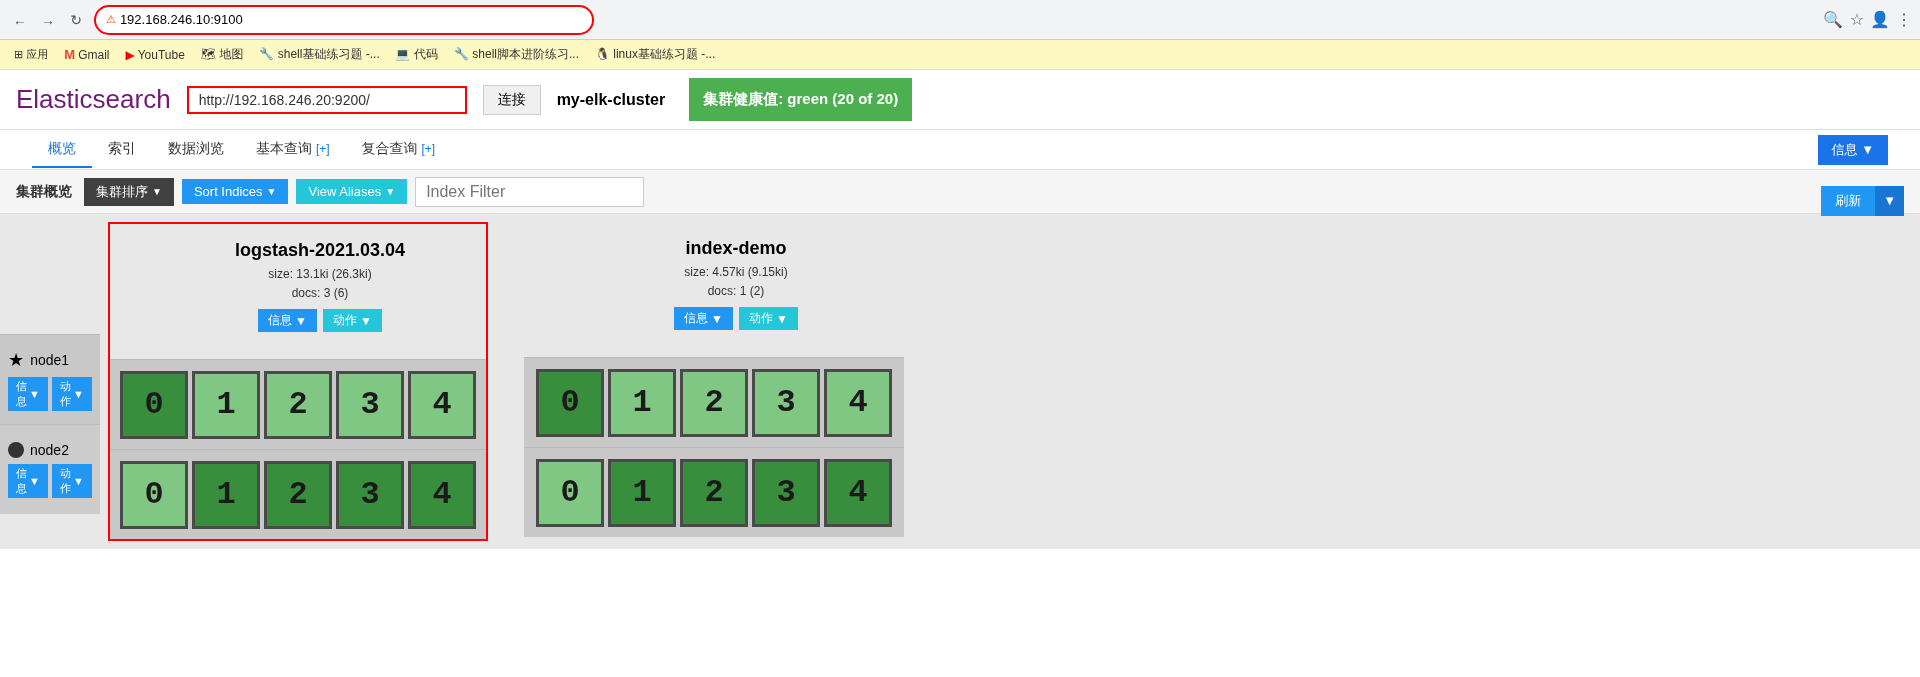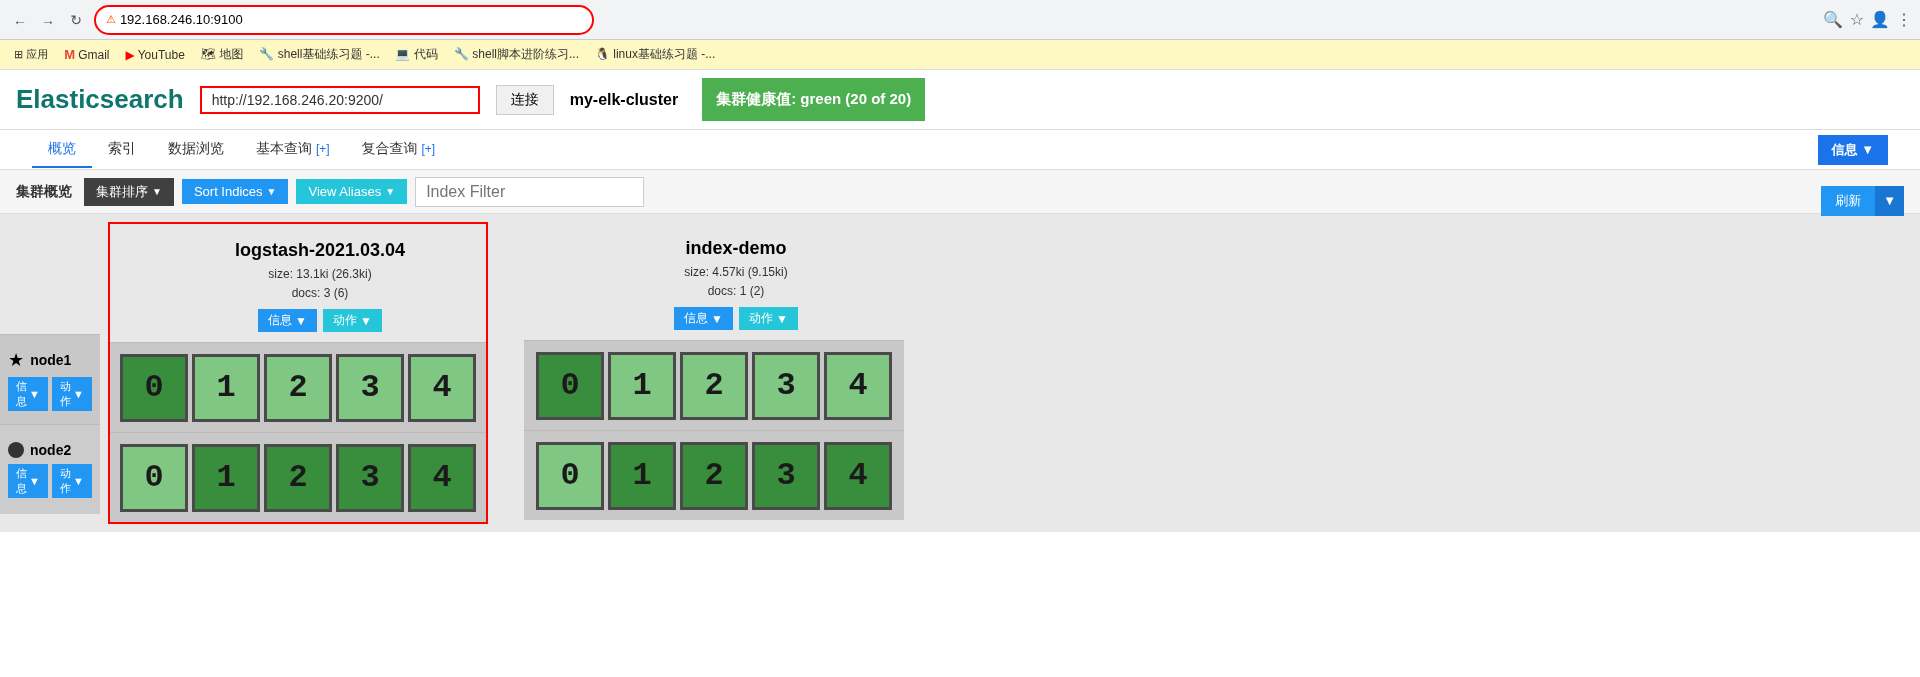--- a/index.html
+++ b/index.html
@@ -19,32 +19,32 @@
     
     .bookmarks-bar { display: flex; align-items: center; padding: 3px 8px; background: #fef9c3; border-bottom: 1px solid #ddd; gap: 4px; height: 30px; overflow: hidden; }
     .bookmark-item { display: flex; align-items: center; gap: 3px; padding: 2px 6px; border-radius: 4px; cursor: pointer; white-space: nowrap; font-size: 12px; color: #333; }
     .apps-btn { font-size: 11px; }
 
     
     .app-container { background: #fff; width: 1920px; min-height: 637px; }
 
     
     .app-header { display: flex; align-items: center; padding: 8px 16px; gap: 16px; border-bottom: 1px solid #ddd; background: #fff; height: 60px; }
-    .app-title { font-size: 26px; font-weight: bold; color: #0f766e; }
+    .app-title { font-size: 26px; font-weight: normal; color: #701a75; }
     .connection-field { border: 2px solid #ff0000; padding: 4px 10px; font-size: 14px; color: #333; background: #fff; min-width: 280px; }
     .connect-btn { background: #f0f0f0; border: 1px solid #ccc; padding: 5px 14px; cursor: pointer; font-size: 14px; }
     .cluster-name { font-size: 16px; font-weight: bold; color: #000; }
     .health-badge { background: #4caf50; color: #fff; padding: 12px 14px; font-size: 15px; font-weight: bold; margin-left: 8px; }
 
     
     .nav-tabs { display: flex; align-items: center; padding: 0 32px; background: #fff; border-bottom: 1px solid #ddd; height: 40px; }
     .nav-tab { padding: 8px 16px; cursor: pointer; font-size: 14px; color: #333; border-bottom: 2px solid transparent; }
     .nav-tab.active { border-bottom: 2px solid #1a73e8; color: #1a73e8; }
     .nav-tab-plus { color: #1a73e8; font-size: 12px; }
-    .info-btn { margin-left: auto; background: #1a73e8; color: #fff; border: none; padding: 6px 14px; cursor: pointer; font-size: 13px; display: flex; align-items: center; gap: 4px; font-weight: bold; }
+    .info-btn { margin-left: auto; background: #1a73e8; color: #fff; border: none; padding: 6px 14px; cursor: pointer; font-size: 13px; display: flex; align-items: center; gap: 4px; }
 
     
     .toolbar { display: flex; align-items: center; padding: 6px 16px; background: #f5f5f5; border-bottom: 1px solid #ddd; height: 44px; gap: 8px; }
     .toolbar-label { font-size: 14px; font-weight: bold; color: #333; margin-right: 4px; }
     .dropdown-btn { padding: 5px 12px; cursor: pointer; font-size: 13px; display: flex; align-items: center; gap: 4px; border: none; }
     .dropdown-btn.gray { background: #404040; color: #fff; }
     .dropdown-btn.blue { background: #2196f3; color: #fff; }
     .dropdown-btn.teal { background: #26c6da; color: #fff; }
     .dropdown-btn .caret { font-size: 10px; }
     .index-filter-input { border: 1px solid #ccc; padding: 5px 10px; font-size: 16px; min-width: 200px; background: #fff; }
@@ -55,31 +55,31 @@
     .main-content { display: flex; padding: 0; background: #e8e8e8; }
 
     
     .node-sidebar { width: 100px; background: #e8e8e8; padding-top: 10px; }
     .node-header-spacer { height: 110px; background: #e8e8e8; }
     .node-row { display: flex; flex-direction: column; align-items: flex-start; padding: 10px 8px; background: #d0d0d0; border-top: 1px solid #bbb; min-height: 90px; justify-content: center; gap: 4px; }
     .node-row:nth-child(even) { background: #c8c8c8; }
     .node-name-row { display: flex; align-items: center; gap: 6px; }
     .node-star { font-size: 18px; color: #000; }
     .node-circle { width: 16px; height: 16px; border-radius: 50%; background: #333; display: inline-block; }
-    .node-name { font-size: 14px; font-weight: bold; color: #000; }
+    .node-name { font-size: 14px; font-weight: normal; color: #000; }
     .node-btns { display: flex; gap: 4px; margin-top: 2px; }
     .node-btn { background: #2196f3; color: #fff; border: none; padding: 2px 8px; cursor: pointer; font-size: 11px; display: flex; align-items: center; gap: 2px; }
 
     
     .indices-area { display: flex; flex: 1; gap: 8px; padding: 8px; }
 
     .index-col { background: #e8e8e8; min-width: 380px; }
     .index-col.highlighted { border: 2px solid #ff0000; background: #e8e8e8; }
 
-    .index-header { background: #e8e8e8; padding: 10px 12px; text-align: center; min-height: 110px; display: flex; flex-direction: column; align-items: center; justify-content: flex-start; padding-top: 16px; margin-left: 44px; }
+    .index-header { background: #e8e8e8; padding: 27px 12px; text-align: center; min-height: 110px; display: flex; flex-direction: column; align-items: center; justify-content: flex-start; padding-top: 16px; margin-left: 44px; }
     .index-name { font-size: 18px; font-weight: bold; color: #000; margin-bottom: 4px; }
     .index-meta { font-size: 12px; color: #333; line-height: 1.6; }
     .index-action-btns { display: flex; gap: 6px; margin-top: 6px; }
     .idx-btn { padding: 3px 10px; font-size: 12px; border: none; cursor: pointer; display: flex; align-items: center; gap: 3px; }
     .idx-btn.blue { background: #2196f3; color: #fff; }
     .idx-btn.teal { background: #26c6da; color: #fff; }
 
     
     .shard-row { display: flex; justify-content: center; align-items: center; gap: 4px; padding: 10px 8px; background: #d0d0d0; border-top: 1px solid #bbb; min-height: 90px; }
     .shard-row:nth-child(even) { background: #c8c8c8; }

